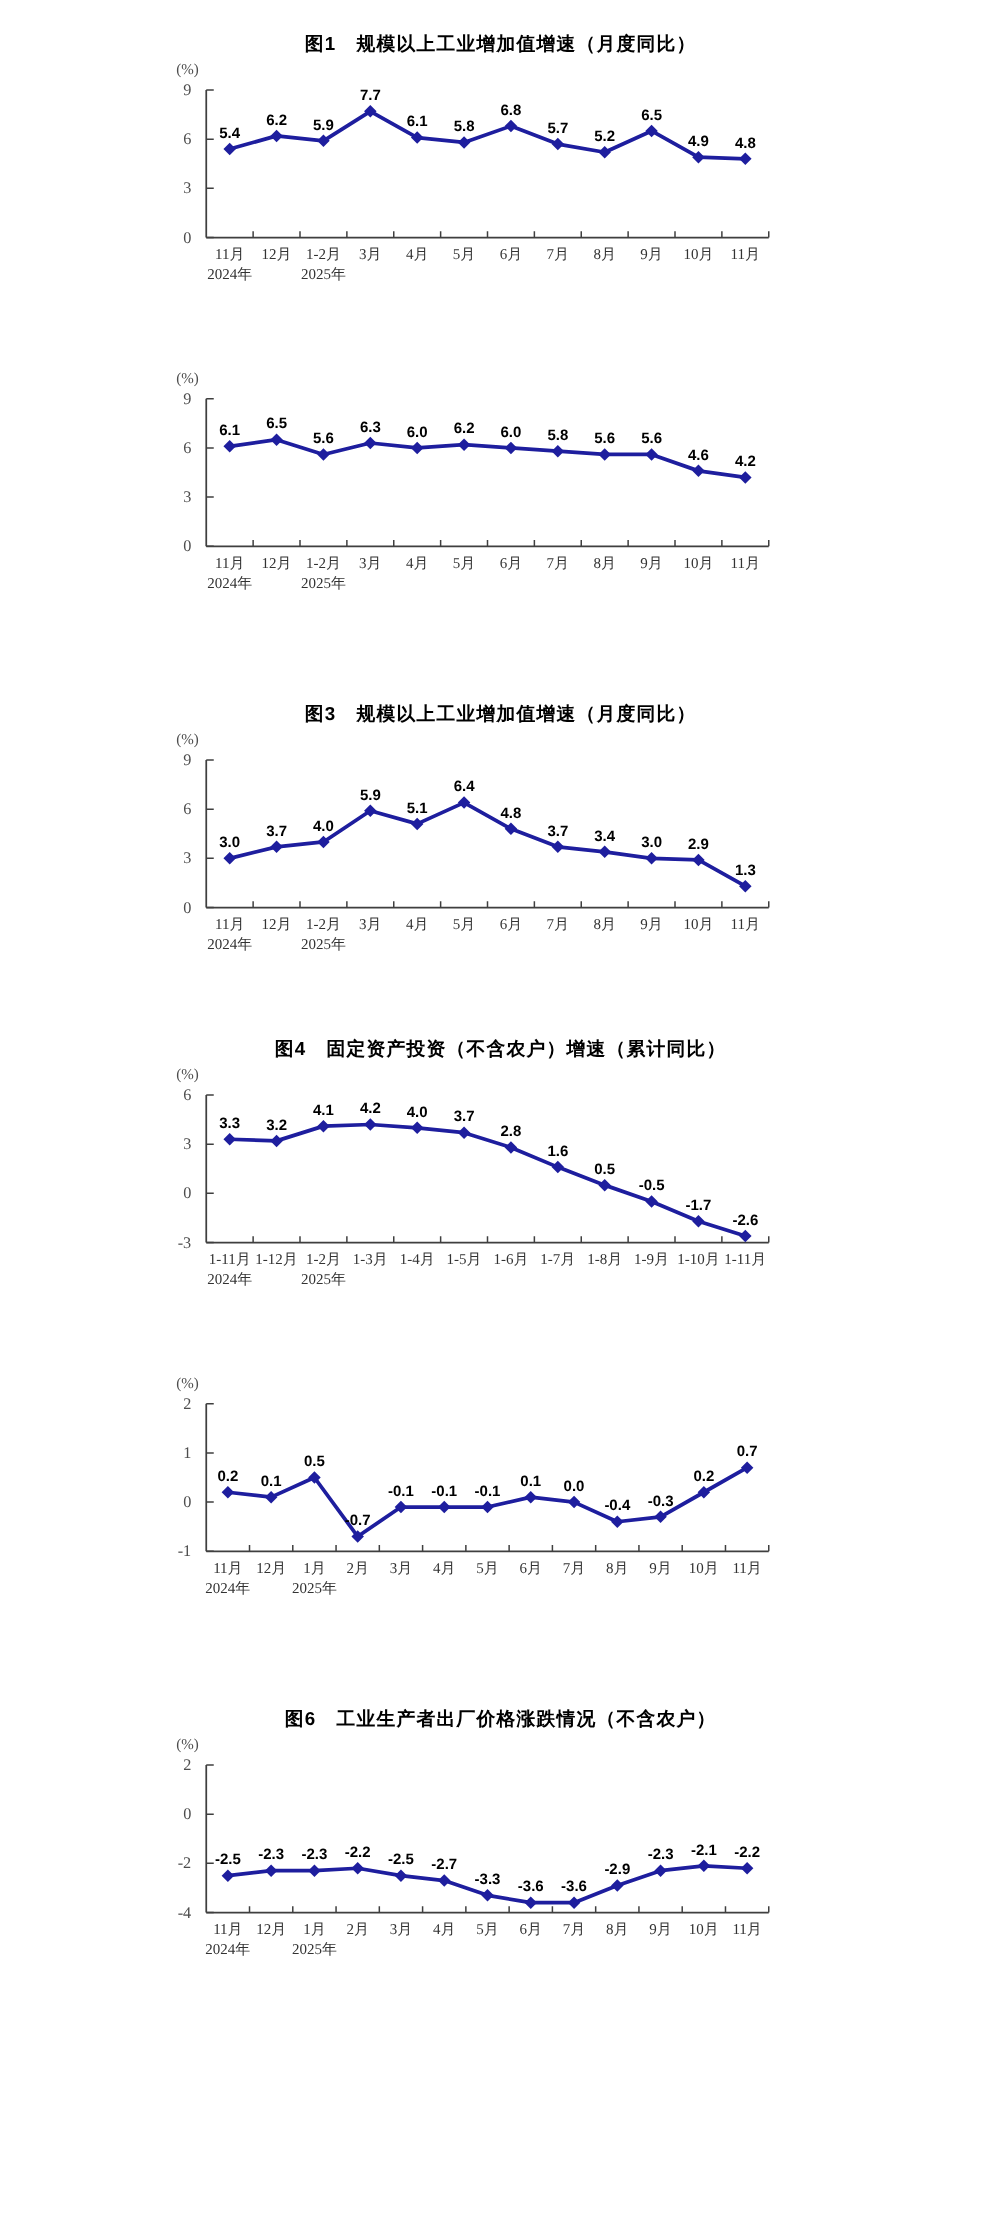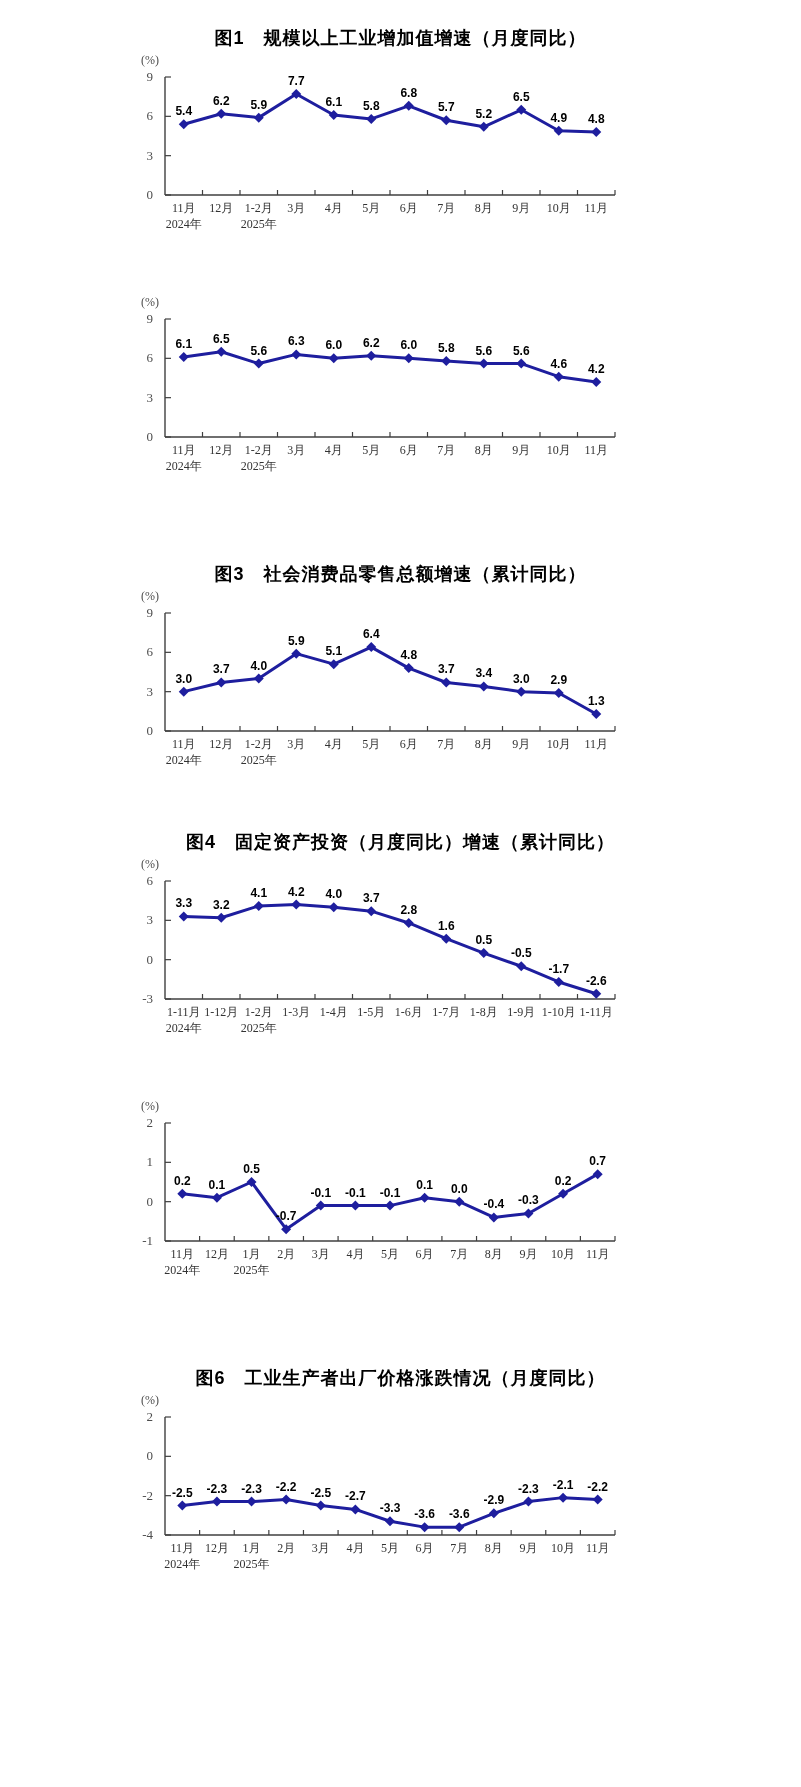--- a/index.html
+++ b/index.html
@@ -2,21 +2,21 @@
 <html><head>
 <meta charset="utf-8">
 <style>
   html,body{margin:0;padding:0;background:#ffffff;}
   body{width:801px;height:1787px;font-family:"Liberation Sans",sans-serif;}
   .page{padding-top:26px;}
   .chart-block{height:268px;}
   .chart-title{
     margin:0 0 2px 0;
     text-align:center;
-    font-size:18px;
+    font-size:15px;
     font-weight:bold;
     color:#000000;
     font-family:"Liberation Sans",sans-serif;
     letter-spacing:1px;
   }
   .chart-canvas svg{display:block;margin-left:55px;}
   text.u-lbl{font:12px "Liberation Serif",serif;fill:#4d4d4d;}
   text.y-lbl{font:13px "Liberation Serif",serif;fill:#4d4d4d;}
   text.x-lbl{font:12px "Liberation Serif",serif;fill:#333333;}
   text.yr-lbl{font:12px "Liberation Serif",serif;fill:#333333;}
@@ -160,21 +160,21 @@
           <text x="466.25" y="160" text-anchor="middle" class="x-lbl">9月</text>
           <text x="503.75" y="160" text-anchor="middle" class="x-lbl">10月</text>
           <text x="541.25" y="160" text-anchor="middle" class="x-lbl">11月</text>
           <text x="128.75" y="176" text-anchor="middle" class="yr-lbl">2024年</text>
           <text x="203.75" y="176" text-anchor="middle" class="yr-lbl">2025年</text>
         </svg>
     </div>
   </section>
 
   <section class="chart-block">
-    <h2 class="chart-title">图3　社会消费品零售总额增速（累计同比）</h2>
+    <h2 class="chart-title">图3　规模以上工业增加值增速（月度同比）</h2>
     <div class="chart-canvas">
       <svg width="700" height="186" viewBox="0 0 700 186">
           <text x="104" y="12" text-anchor="end" class="u-lbl">(%)</text>
           <line x1="110" y1="25" x2="110" y2="143" stroke="#3f3f3f" stroke-width="1.4"></line>
           <line x1="110" y1="143" x2="560" y2="143" stroke="#3f3f3f" stroke-width="1.4"></line>
           <line x1="110" y1="143" x2="116" y2="143" stroke="#3f3f3f" stroke-width="1.2"></line>
           <text x="98" y="147" text-anchor="end" class="y-lbl">0</text>
           <line x1="110" y1="103.66666666666667" x2="116" y2="103.66666666666667" stroke="#3f3f3f" stroke-width="1.2"></line>
           <text x="98" y="107.66666666666667" text-anchor="end" class="y-lbl">3</text>
           <line x1="110" y1="64.33333333333334" x2="116" y2="64.33333333333334" stroke="#3f3f3f" stroke-width="1.2"></line>
@@ -230,21 +230,21 @@
           <text x="466.25" y="160" text-anchor="middle" class="x-lbl">9月</text>
           <text x="503.75" y="160" text-anchor="middle" class="x-lbl">10月</text>
           <text x="541.25" y="160" text-anchor="middle" class="x-lbl">11月</text>
           <text x="128.75" y="176" text-anchor="middle" class="yr-lbl">2024年</text>
           <text x="203.75" y="176" text-anchor="middle" class="yr-lbl">2025年</text>
         </svg>
     </div>
   </section>
 
   <section class="chart-block">
-    <h2 class="chart-title">图4　固定资产投资（月度同比）增速（累计同比）</h2>
+    <h2 class="chart-title">图4　固定资产投资（不含农户）增速（累计同比）</h2>
     <div class="chart-canvas">
       <svg width="700" height="186" viewBox="0 0 700 186">
           <text x="104" y="12" text-anchor="end" class="u-lbl">(%)</text>
           <line x1="110" y1="25" x2="110" y2="143" stroke="#3f3f3f" stroke-width="1.4"></line>
           <line x1="110" y1="143" x2="560" y2="143" stroke="#3f3f3f" stroke-width="1.4"></line>
           <line x1="110" y1="143" x2="116" y2="143" stroke="#3f3f3f" stroke-width="1.2"></line>
           <text x="98" y="147" text-anchor="end" class="y-lbl">-3</text>
           <line x1="110" y1="103.66666666666667" x2="116" y2="103.66666666666667" stroke="#3f3f3f" stroke-width="1.2"></line>
           <text x="98" y="107.66666666666667" text-anchor="end" class="y-lbl">0</text>
           <line x1="110" y1="64.33333333333334" x2="116" y2="64.33333333333334" stroke="#3f3f3f" stroke-width="1.2"></line>
@@ -373,21 +373,21 @@
           <text x="473.46153846153845" y="160" text-anchor="middle" class="x-lbl">9月</text>
           <text x="508.07692307692304" y="160" text-anchor="middle" class="x-lbl">10月</text>
           <text x="542.6923076923076" y="160" text-anchor="middle" class="x-lbl">11月</text>
           <text x="127.3076923076923" y="176" text-anchor="middle" class="yr-lbl">2024年</text>
           <text x="196.53846153846155" y="176" text-anchor="middle" class="yr-lbl">2025年</text>
         </svg>
     </div>
   </section>
 
   <section class="chart-block">
-    <h2 class="chart-title">图6　工业生产者出厂价格涨跌情况（月度同比）</h2>
+    <h2 class="chart-title">图6　工业生产者出厂价格涨跌情况（不含农户）</h2>
     <div class="chart-canvas">
       <svg width="700" height="186" viewBox="0 0 700 186">
           <text x="104" y="12" text-anchor="end" class="u-lbl">(%)</text>
           <line x1="110" y1="25" x2="110" y2="143" stroke="#3f3f3f" stroke-width="1.4"></line>
           <line x1="110" y1="143" x2="560" y2="143" stroke="#3f3f3f" stroke-width="1.4"></line>
           <line x1="110" y1="143" x2="116" y2="143" stroke="#3f3f3f" stroke-width="1.2"></line>
           <text x="98" y="147" text-anchor="end" class="y-lbl">-4</text>
           <line x1="110" y1="103.66666666666667" x2="116" y2="103.66666666666667" stroke="#3f3f3f" stroke-width="1.2"></line>
           <text x="98" y="107.66666666666667" text-anchor="end" class="y-lbl">-2</text>
           <line x1="110" y1="64.33333333333334" x2="116" y2="64.33333333333334" stroke="#3f3f3f" stroke-width="1.2"></line>

